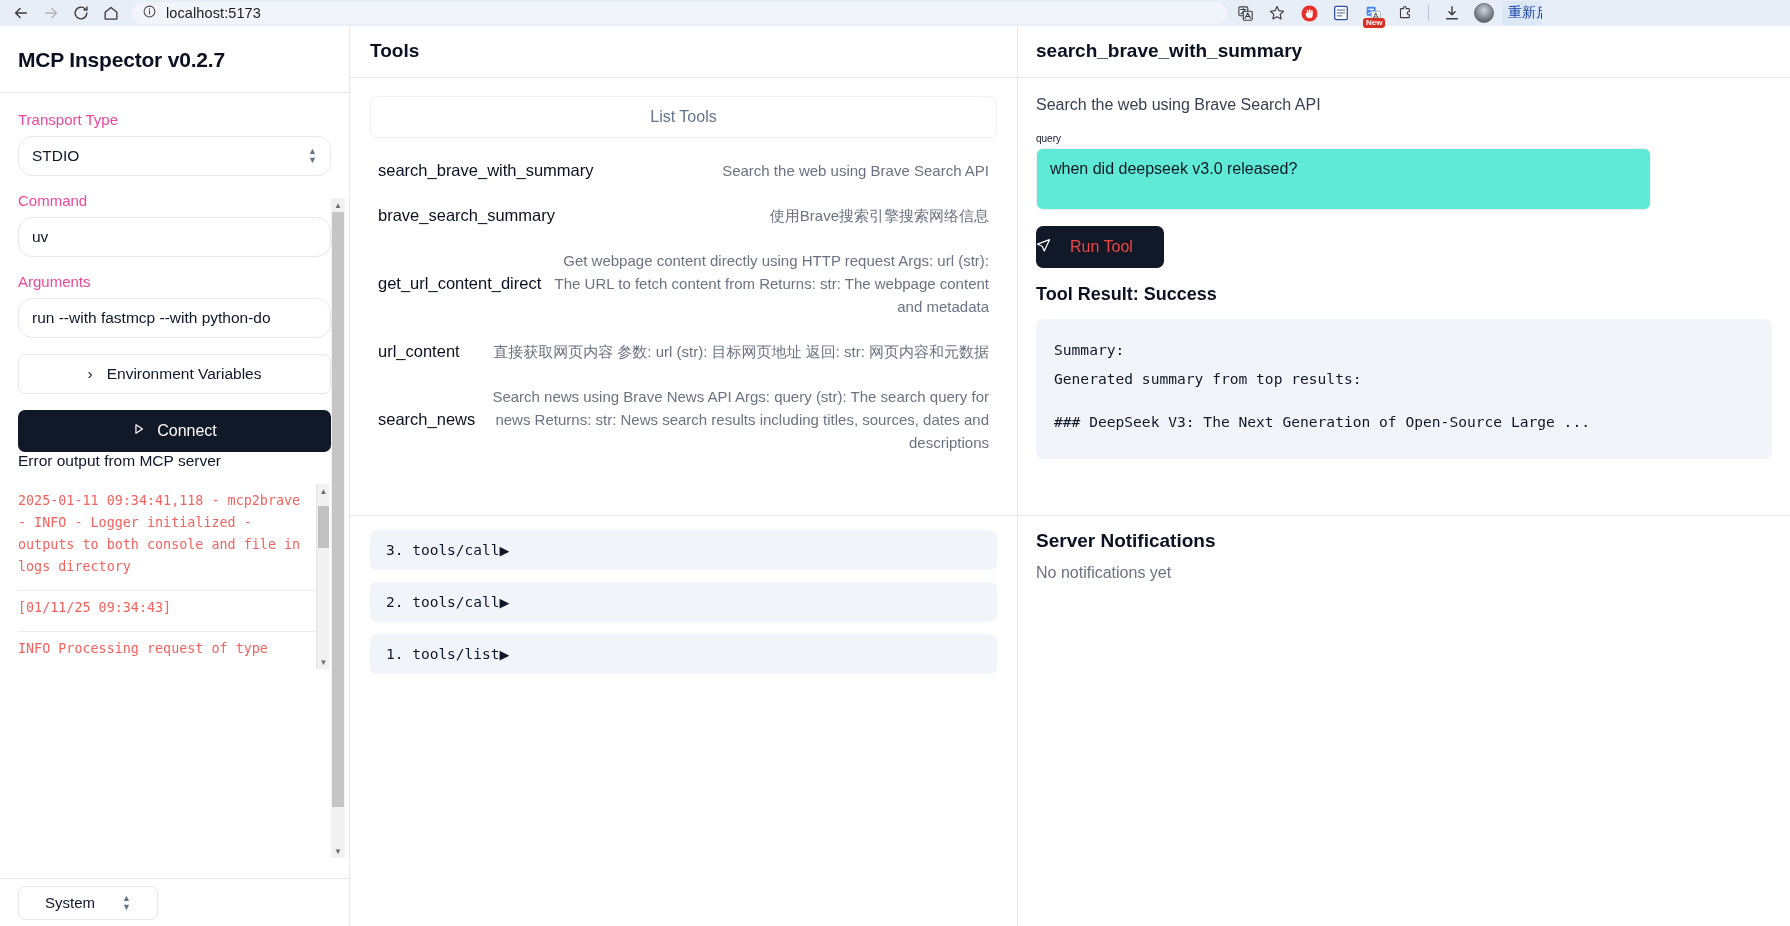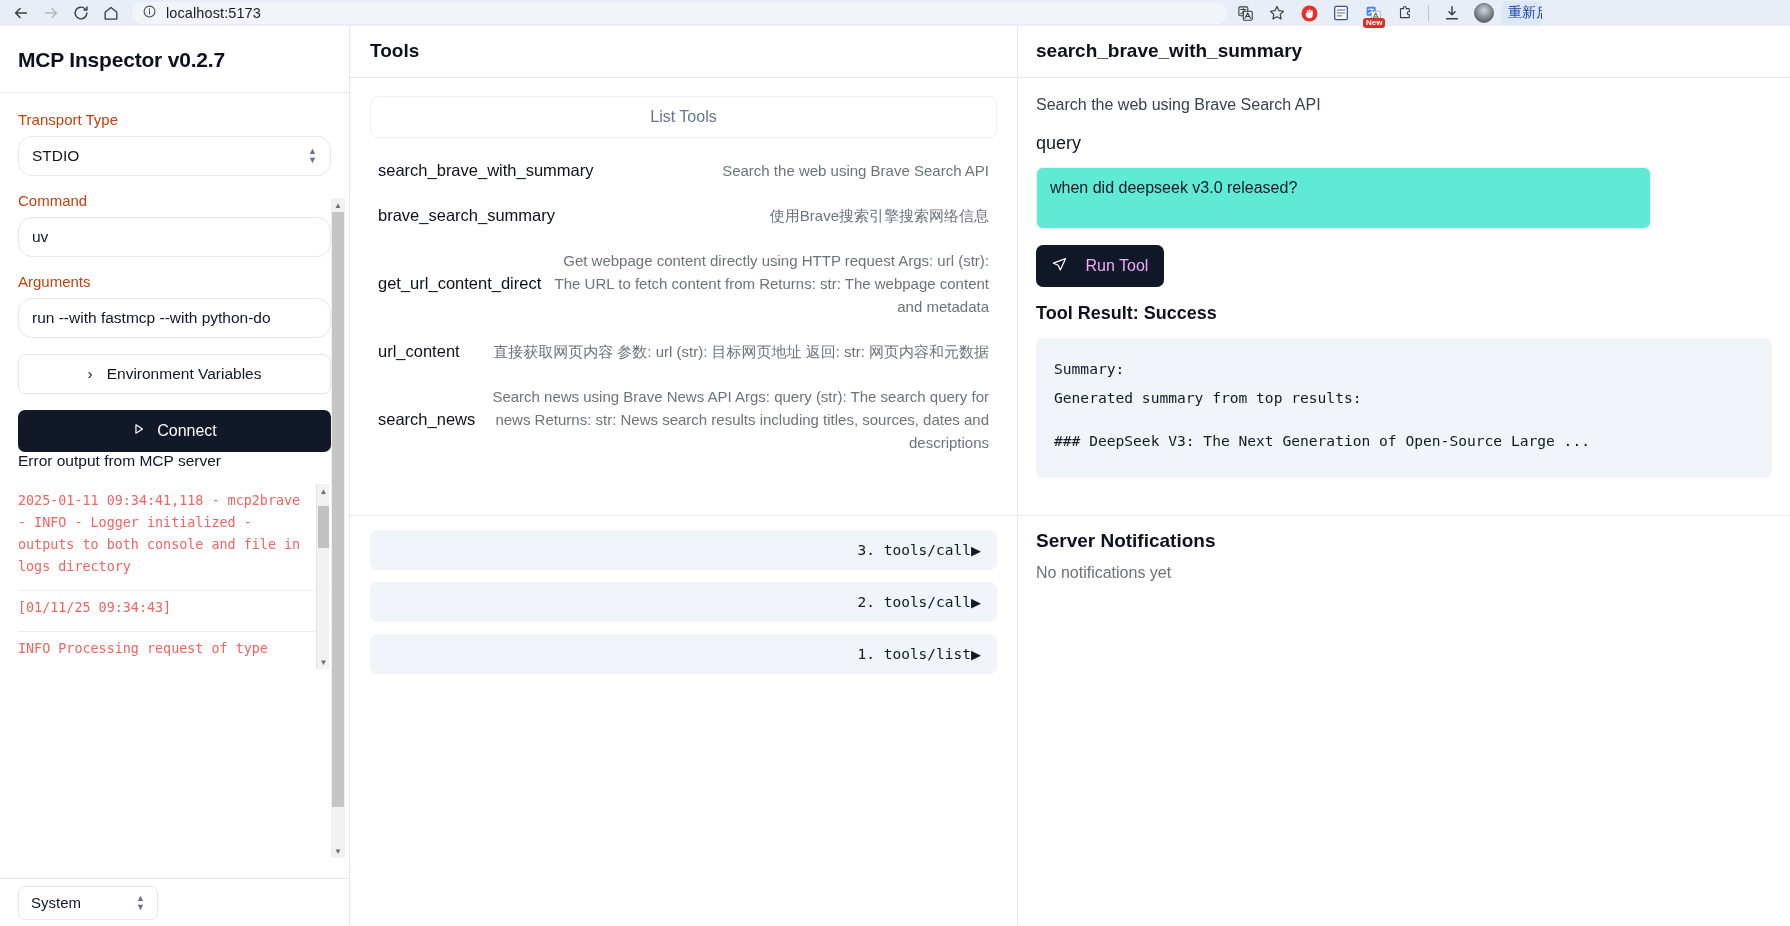--- a/index.html
+++ b/index.html
@@ -110,21 +110,21 @@
     letter-spacing: -0.2px;
   }
   #sidebar-body {
     padding: 18px 18px 0 18px;
     flex: 1;
     overflow: hidden;
     position: relative;
   }
   .field-label {
     font-size: 15px;
-    color: #c2410c;
+    color: #ec4899;
     margin-bottom: 8px;
   }
   .field-block { margin-bottom: 16px; }
   .input-box {
     height: 40px;
     border: 1px solid #e5e7eb;
     border-radius: 14px;
     display: flex;
     align-items: center;
     padding: 0 13px;
@@ -219,21 +219,21 @@
     align-items: center;
   }
   #log-level-select {
     width: 140px;
     height: 34px;
     border: 1px solid #e5e7eb;
     border-radius: 7px;
     display: flex;
     align-items: center;
     justify-content: space-between;
-    padding: 0 12px;
+    padding: 0 26px;
     font-size: 15px;
     color: #0f172a;
   }
   
   #sidebar-scrollbar {
     position: absolute;
     right: 4px; top: 105px;
     width: 14px; height: 660px;
     background: #f1f1f1;
   }
@@ -313,21 +313,21 @@
     display: flex;
     flex-direction: column;
   }
   #history-body { padding: 14px 20px; }
   .history-row {
     background: #f1f5f9;
     border-radius: 7px;
     height: 40px;
     display: flex;
     align-items: center;
-    justify-content: flex-end;
+    justify-content: flex-start;
     padding: 0 16px;
     margin-bottom: 12px;
     cursor: pointer;
   }
   .history-label {
     font-family: "DejaVu Sans Mono", monospace;
     font-size: 14.5px;
     color: #0f172a;
   }
   .history-caret { font-size: 13px; color: #0f172a; }
@@ -349,40 +349,39 @@
     padding: 14px 18px 15px 18px;
     border-bottom: 1px solid #e5e7eb;
   }
   #tool-detail-title {
     font-size: 19px;
     font-weight: bold;
     color: #0b1120;
   }
   #tool-detail-body { padding: 18px 18px 0 18px; }
   #tool-detail-desc { font-size: 16px; color: #374151; margin-bottom: 19px; }
-  #query-label { font-size: 18px; color: #0f172a; margin-bottom: 13px; }
+  #query-label { font-size: 10px; color: #0f172a; margin-bottom: 4px; }
   #query-input {
     width: 615px;
     height: 62px;
     border: 1px solid #eef0f3;
     border-radius: 7px;
     padding: 11px 13px;
     font-size: 16px;
     color: #0f172a;
     margin-bottom: 16px;
     background: #5eead4;
   }
   #run-tool-btn {
     width: 128px; height: 42px;
     background: #111827;
-    color: #f0abfc;
+    color: #ef4444;
     border-radius: 7px;
     display: flex;
     align-items: center;
-    justify-content: center;
     gap: 19px;
     font-size: 16px;
     cursor: pointer;
     margin-bottom: 16px;
   }
   #tool-result-title {
     font-size: 18px;
     font-weight: bold;
     color: #0b1120;
     margin-bottom: 14px;

